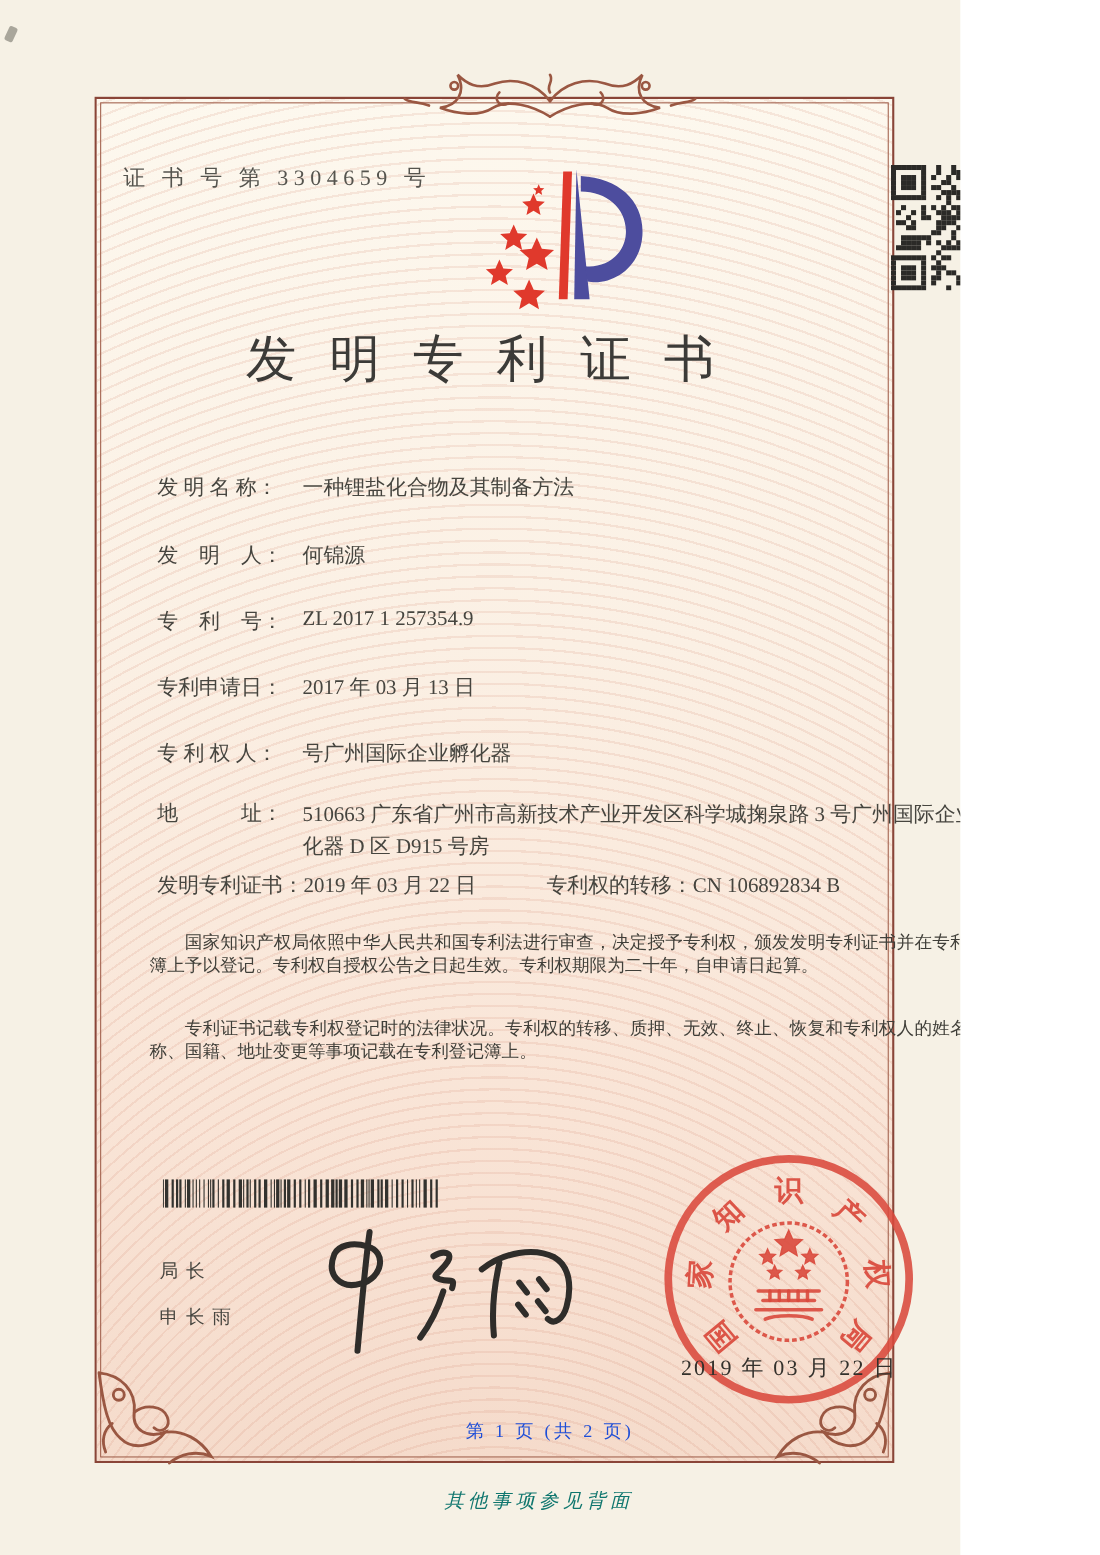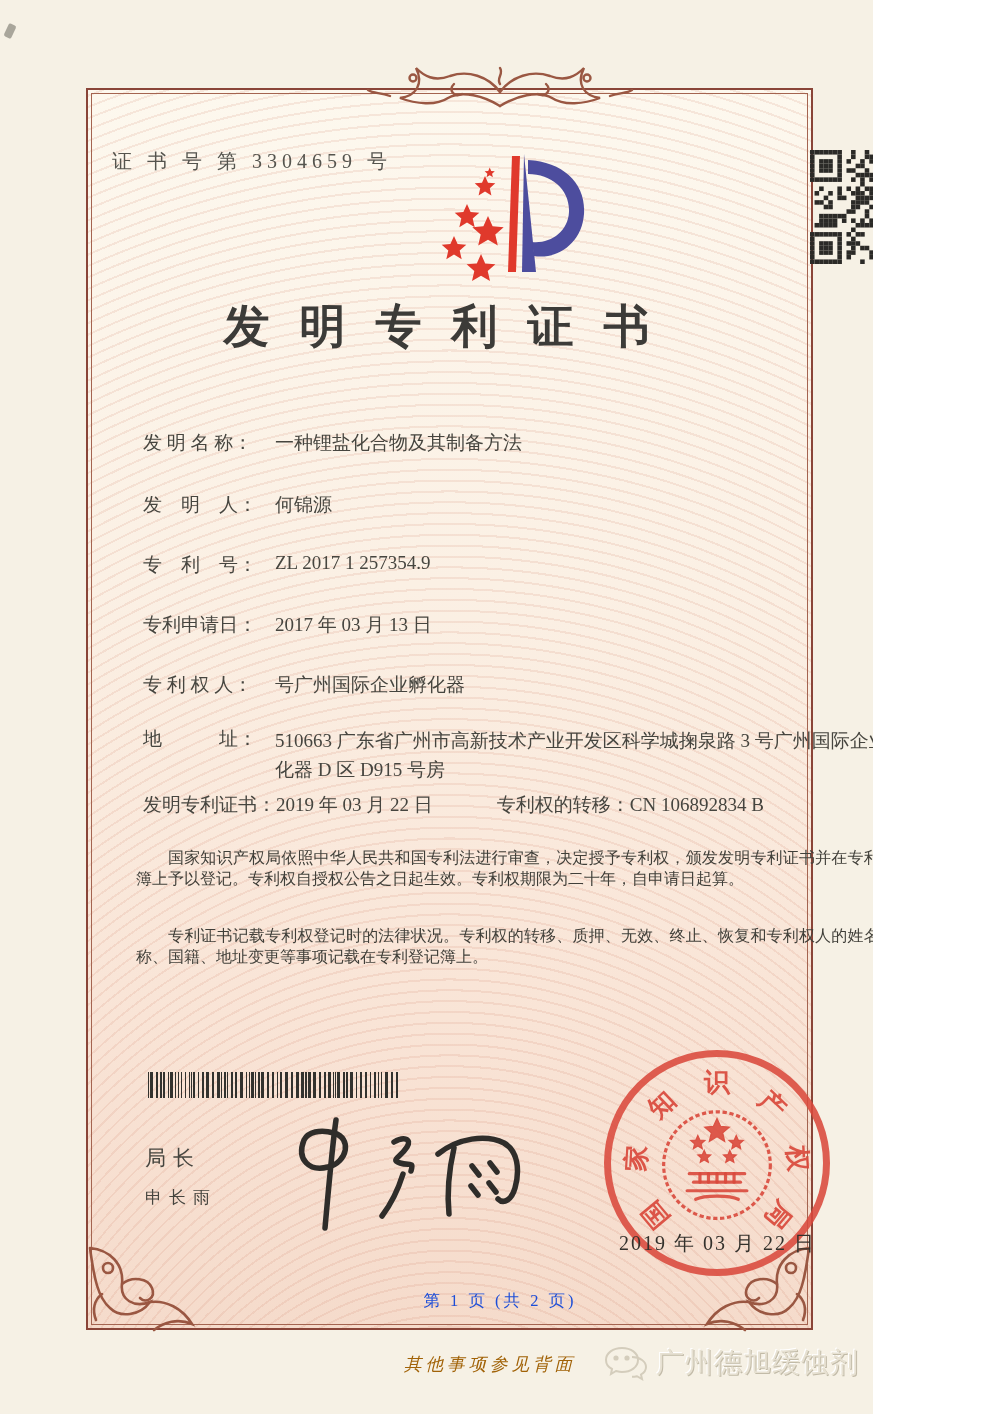--- a/index.html
+++ b/index.html
@@ -19,53 +19,53 @@
   .corner-flourish{position:absolute;width:132px;height:100px;}
   .corner-flourish.bl{left:80px;top:1238px;}
   .corner-flourish.br{right:54px;top:1238px;transform:scaleX(-1);}
 
   .cert-no{position:absolute;left:112px;top:148px;font-size:20px;letter-spacing:5px;color:#55544e;}
 
   .logo{position:absolute;left:424px;top:144px;width:166px;height:150px;}
   .qr{position:absolute;left:810px;top:150px;width:114px;height:114px;}
 
   .title{position:absolute;left:0;top:296px;width:100%;margin:0;text-align:center;
-         font-size:46px;font-weight:700;color:#3c3b38;letter-spacing:30px;text-indent:30px;}
+         font-size:46px;font-weight:400;color:#3c3b38;letter-spacing:30px;text-indent:30px;}
 
   .rows{position:absolute;left:143px;top:424px;width:780px;font-size:19px;color:#46453f;}
   .row{position:absolute;left:0;white-space:nowrap;}
   .row-label{display:inline-block;width:132px;vertical-align:top;}
   .row-value{display:inline-block;vertical-align:top;}
   .row-value.wrap{white-space:normal;width:645px;line-height:29px;}
   .grant-no{margin-left:64px;}
 
   .para{position:absolute;left:120px;width:776px;margin:16px;font-size:16px;line-height:21px;
         color:#403f39;text-align:justify;text-indent:2em;}
   .para.p1{top:831px;}
   .para.p2{top:909px;}
 
   .barcode{position:absolute;left:148px;top:1072px;width:252px;height:26px;}
 
-  .director-label{position:absolute;left:145px;top:1144px;font-size:21px;letter-spacing:7px;color:#46453f;}
+  .director-label{position:absolute;left:145px;top:1144px;font-size:17px;letter-spacing:7px;color:#46453f;}
   .director-name{position:absolute;left:145px;top:1186px;font-size:17px;letter-spacing:7px;color:#46453f;}
   .signature{position:absolute;left:272px;top:1114px;width:268px;height:120px;}
 
   .seal{position:absolute;left:604px;top:1050px;width:226px;height:226px;}
   .seal-ring{position:absolute;inset:0;border:7px solid rgba(217,73,60,0.88);border-radius:50%;}
   .seal-char{position:absolute;left:50%;top:50%;width:28px;margin-left:-14px;margin-top:-14px;
              height:28px;text-align:center;font-size:26px;font-weight:700;color:rgba(217,73,60,0.92);
              font-family:"Liberation Sans","DejaVu Sans",sans-serif;}
   .emblem{position:absolute;left:50%;top:50%;width:128px;height:128px;margin:-64px 0 0 -64px;}
   .seal-date{position:absolute;left:600px;top:1230px;width:235px;text-align:center;
              font-size:20px;letter-spacing:2px;color:#33312c;}
 
   .page-num{position:absolute;left:0;top:1290px;width:1000px;text-align:center;
             font-size:16.5px;color:#1d4ed8;letter-spacing:3px;}
   .back-note{position:absolute;left:404px;top:1352px;font-size:17.5px;font-style:italic;
-             color:#a16207;letter-spacing:4px;}
+             color:#0f766e;letter-spacing:4px;}
   .watermark{position:absolute;right:14px;top:1344px;display:flex;align-items:center;gap:6px;}
   .watermark-text{font-size:28px;letter-spacing:1px;color:#e7e1d2;
                   font-family:"Liberation Sans","DejaVu Sans",sans-serif;
                   text-shadow:1px 1px 0 #c2bba8,-1px -1px 0 #ffffff;}
   .smudge{position:absolute;left:6px;top:24px;width:8px;height:14px;background:#6a675f;
           border-radius:2px;transform:rotate(25deg);opacity:.55;}
 </style>
 </head>
 <body>
 
@@ -564,25 +564,14 @@
           <path d="M40 94 C48 90 72 90 80 94"></path>
         </g>
       </g>
     </svg>
   </div>
   <div class="seal-date">2019 年 03 月 22 日</div>
 
   <div class="page-num">第 1 页 (共 2 页)</div>
   <div class="back-note">其他事项参见背面</div>
 
-  <div class="watermark">
-    <svg width="48" height="36" viewBox="0 0 48 36">
-      <g fill="none" stroke="#d4cdbc" stroke-width="2">
-        <path d="M20,3 C11,3 4,8 4,15 C4,19 6,22 10,24 L9,29 L14,26 C16,26.5 18,27 20,27 C29,27 36,22 36,15 C36,8 29,3 20,3 Z"></path>
-        <path d="M30,12 C38,12 44,16.5 44,22 C44,25 42,27.8 39,29.5 L40,34 L35,31.2 C33.5,31.6 32,31.8 30,31.8"></path>
-        <circle cx="14" cy="13" r="1.6" fill="#d4cdbc"></circle>
-        <circle cx="25" cy="13" r="1.6" fill="#d4cdbc"></circle>
-      </g>
-    </svg>
-    <span class="watermark-text">广州德旭缓蚀剂</span>
-  </div>
 
 </div>
 
 </body></html>

